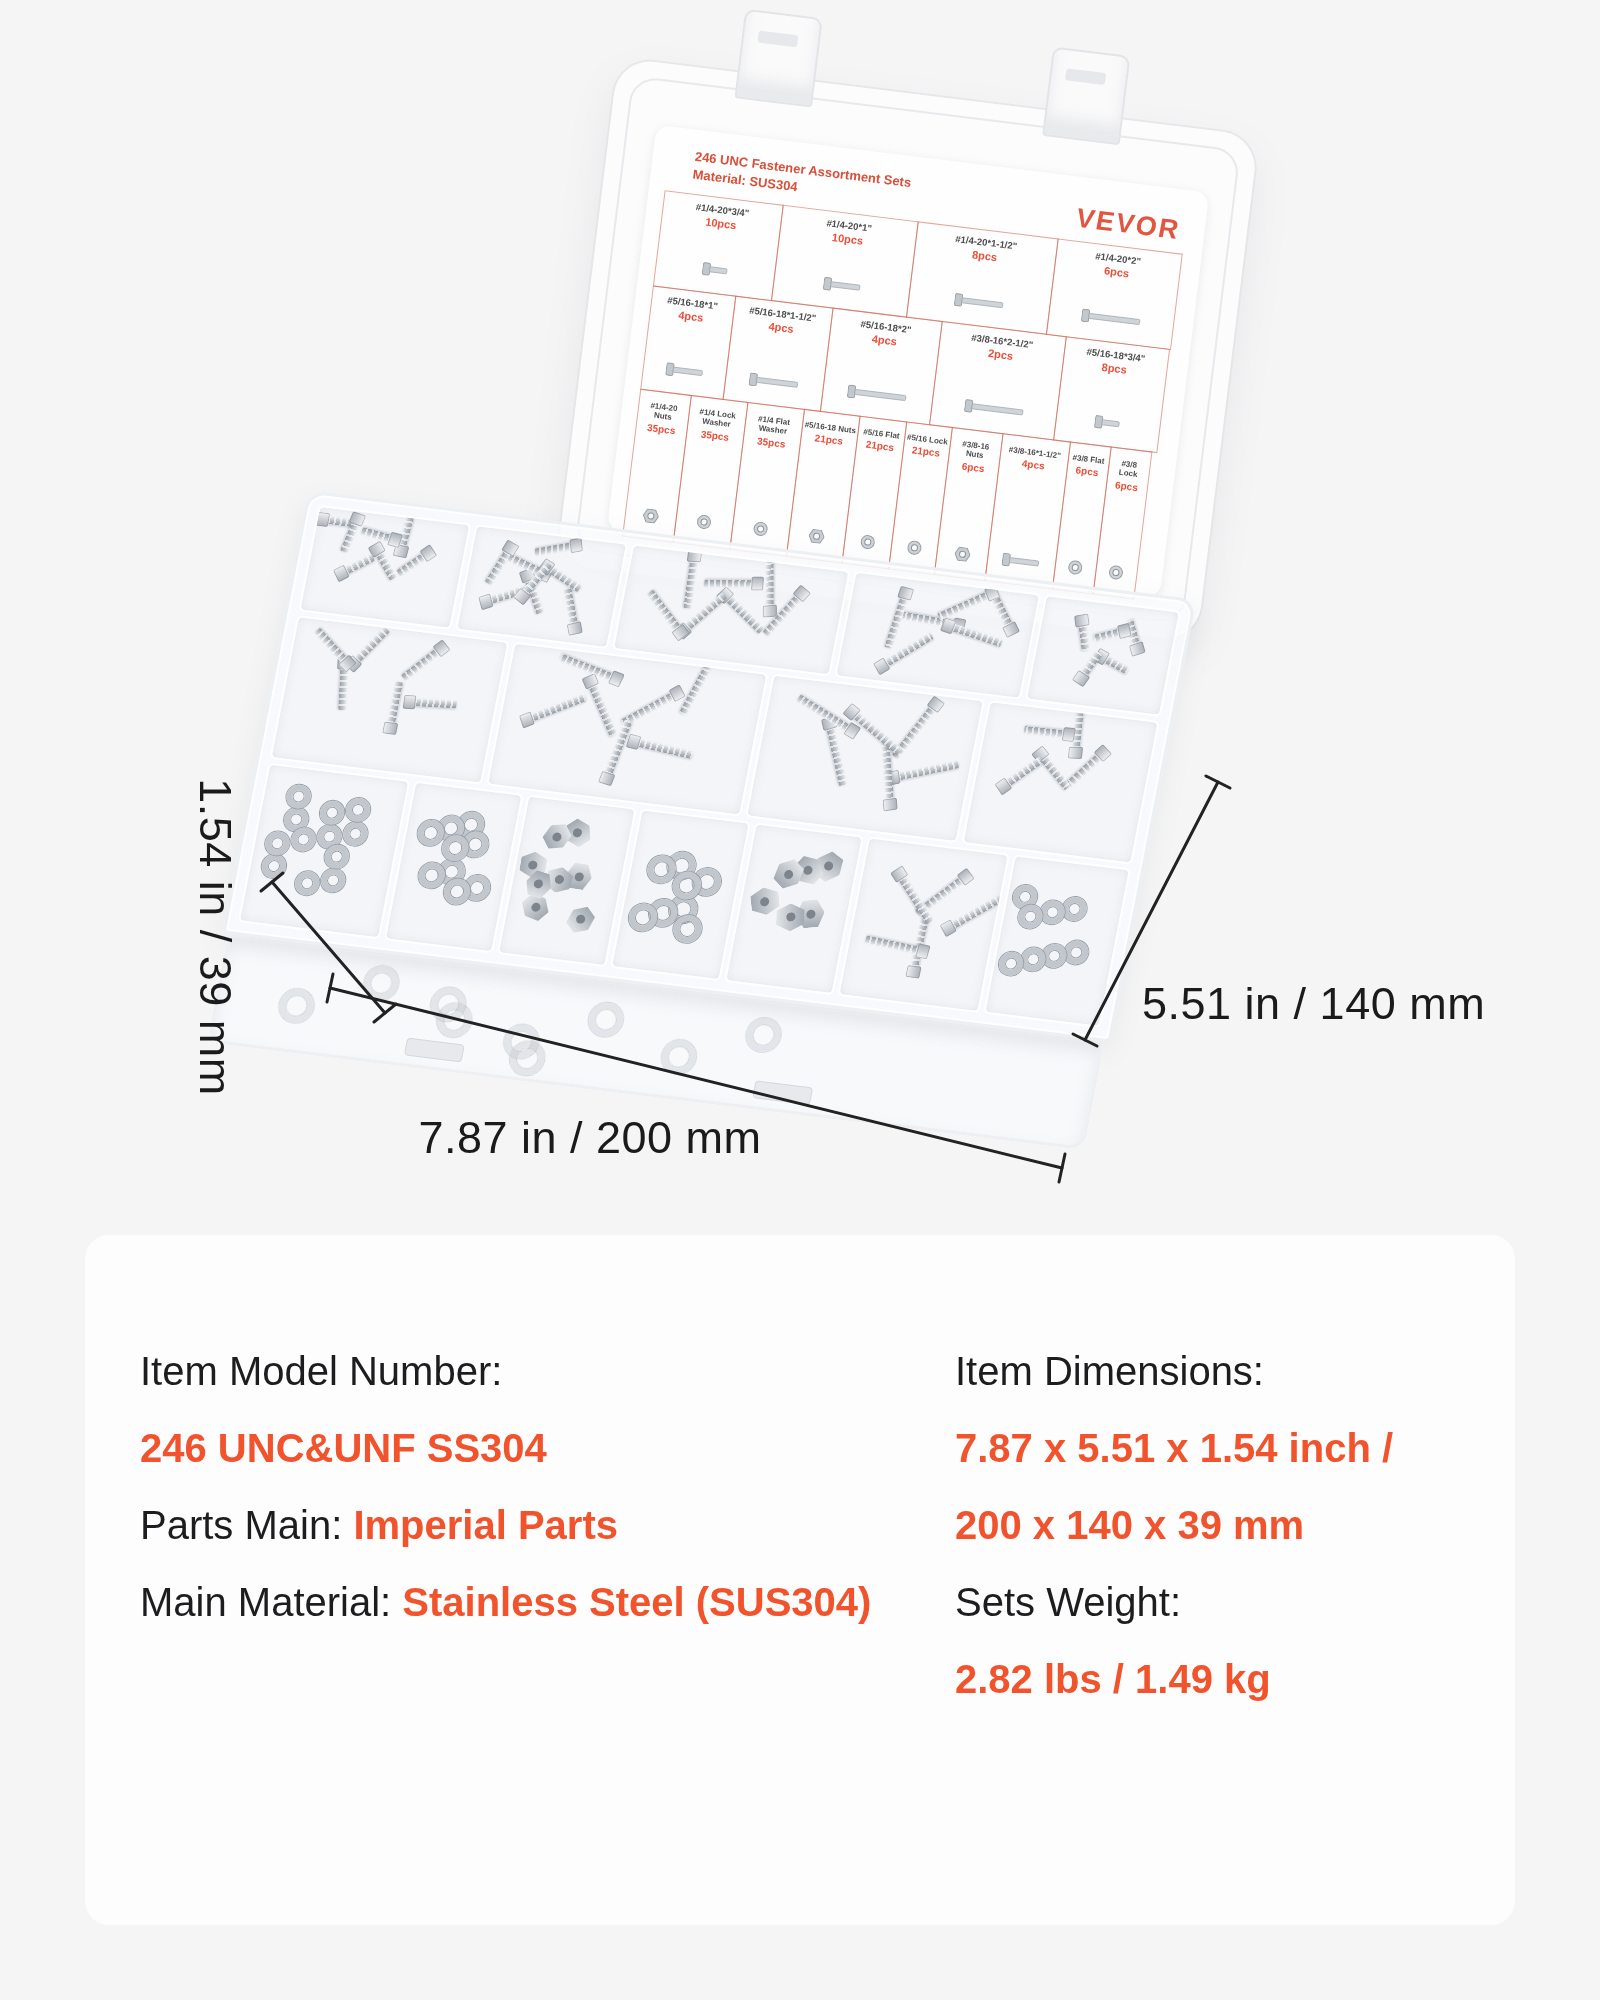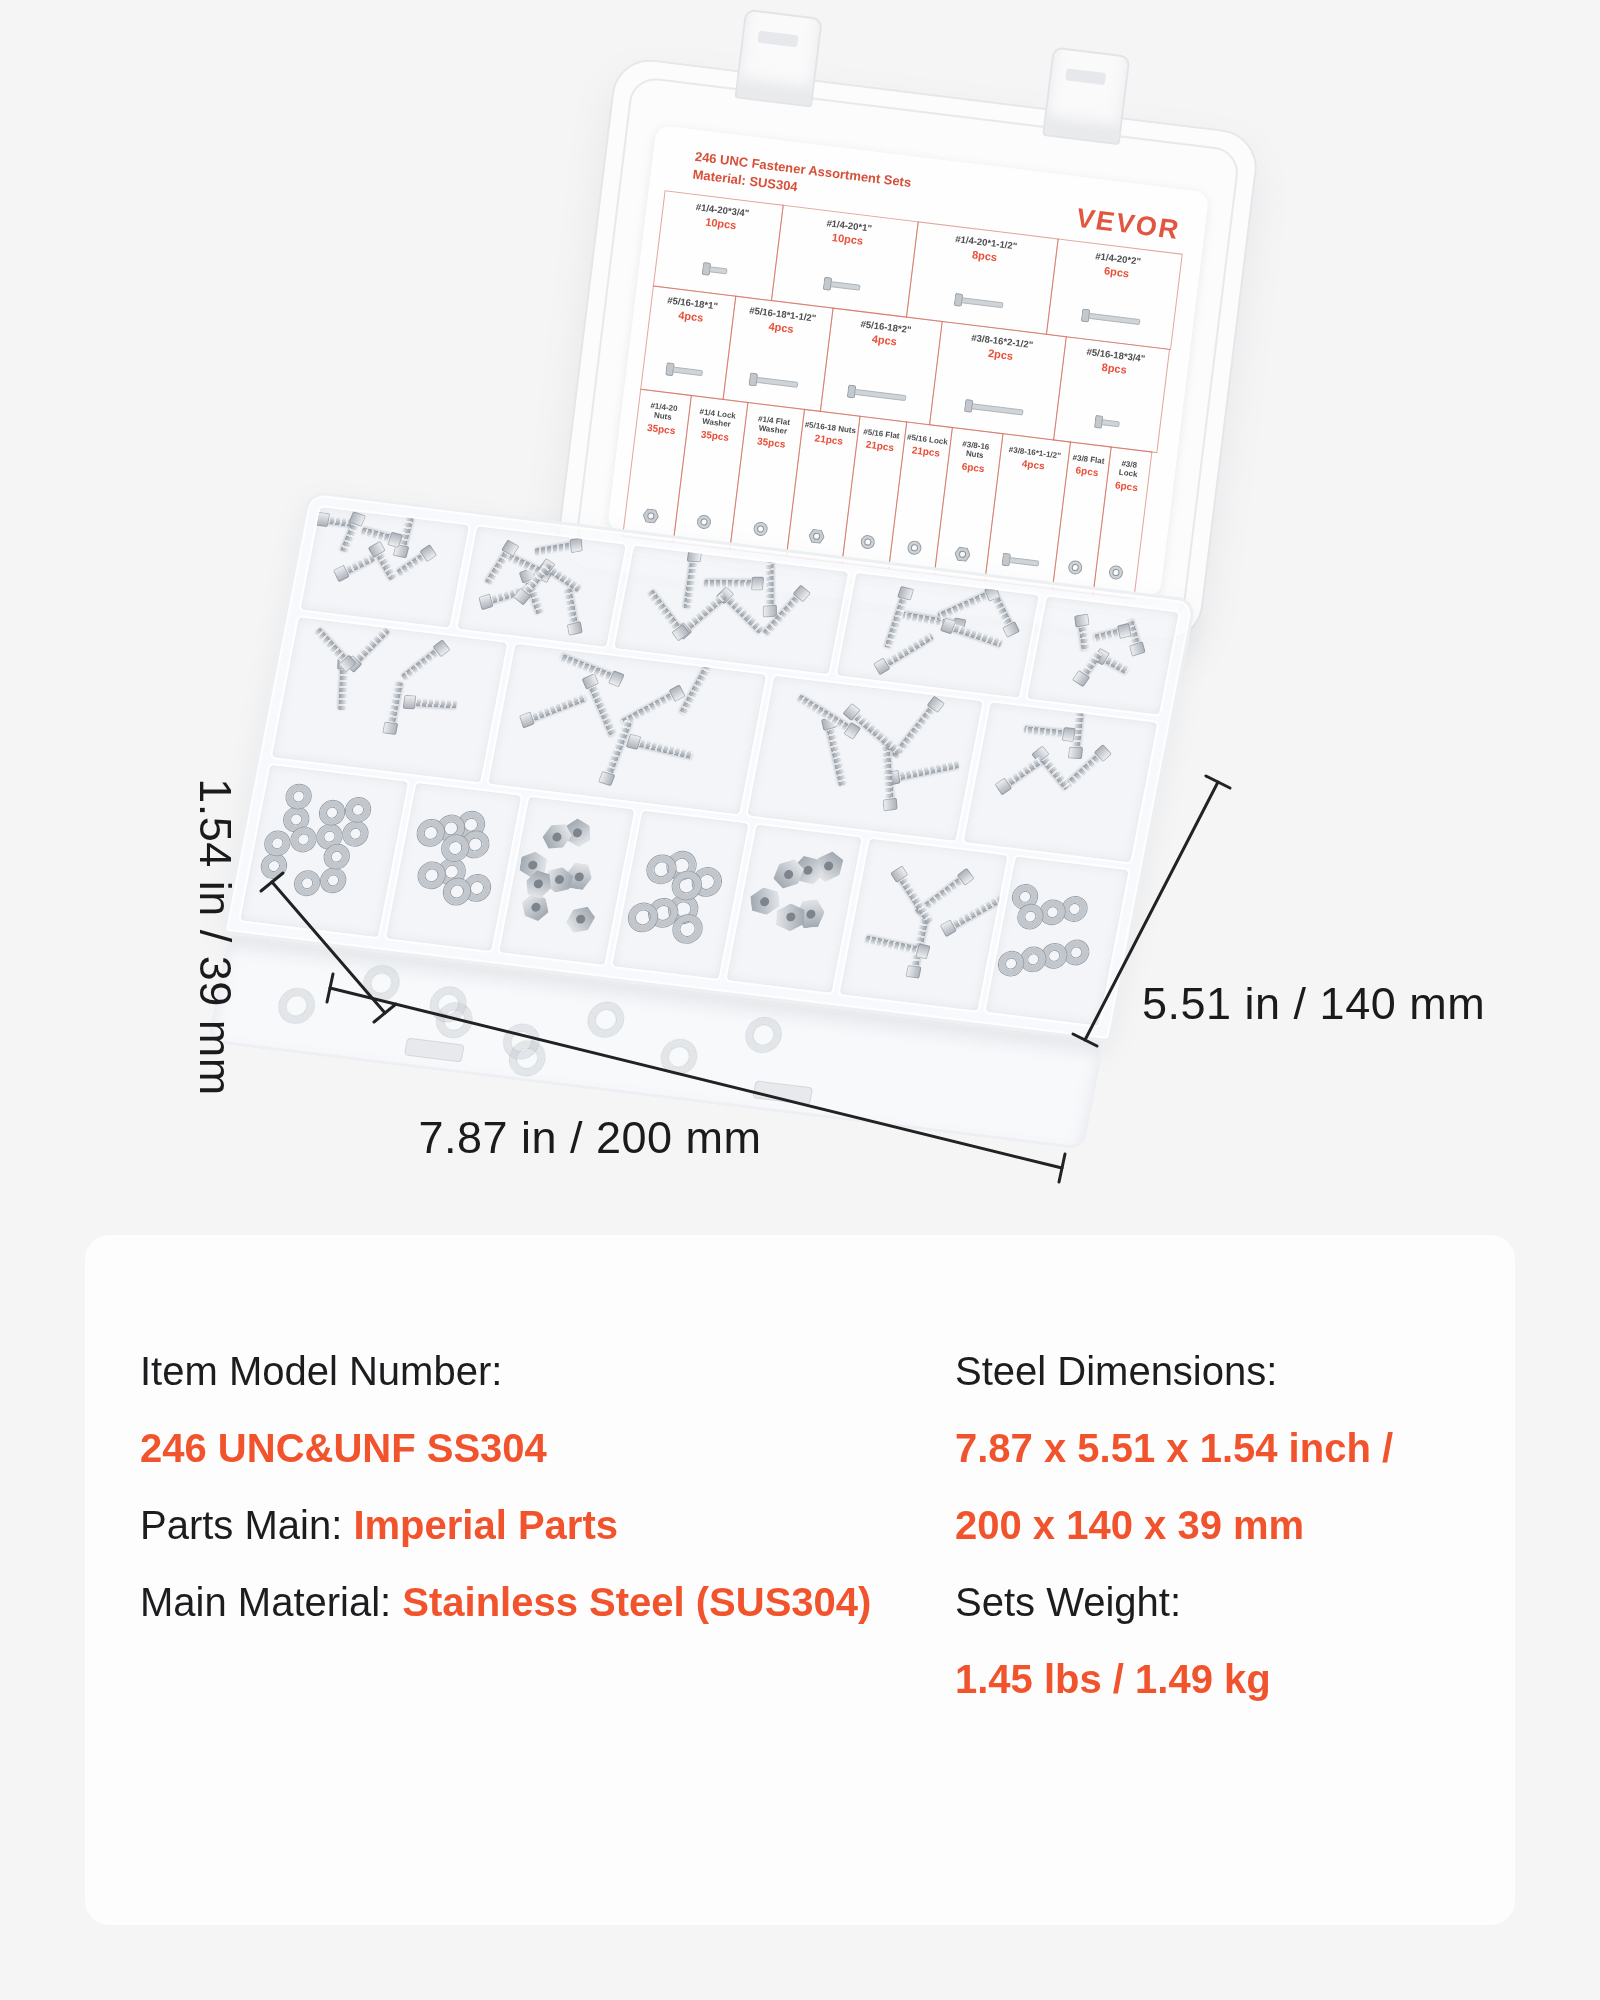--- a/index.html
+++ b/index.html
@@ -517,19 +517,19 @@
 </div>
 
 <div class="spec-card">
   <div class="spec-col left">
     <div class="spec-line"><span class="k">Item Model Number:</span><span class="v"></span></div>
     <div class="spec-line"><span class="k"></span><span class="v">246 UNC&amp;UNF SS304</span></div>
     <div class="spec-line"><span class="k">Parts Main: </span><span class="v">Imperial Parts</span></div>
     <div class="spec-line"><span class="k">Main Material: </span><span class="v">Stainless Steel (SUS304)</span></div>
   </div>
   <div class="spec-col right">
-    <div class="spec-line"><span class="k">Steel Dimensions:</span><span class="v"></span></div>
+    <div class="spec-line"><span class="k">Item Dimensions:</span><span class="v"></span></div>
     <div class="spec-line"><span class="k"></span><span class="v">7.87 x 5.51 x 1.54 inch /</span></div>
     <div class="spec-line"><span class="k"></span><span class="v">200 x 140 x 39 mm</span></div>
     <div class="spec-line"><span class="k">Sets Weight:</span><span class="v"></span></div>
-    <div class="spec-line"><span class="k"></span><span class="v">1.45 lbs / 1.49 kg</span></div>
+    <div class="spec-line"><span class="k"></span><span class="v">2.82 lbs / 1.49 kg</span></div>
   </div>
 </div>
 
 </body></html>

